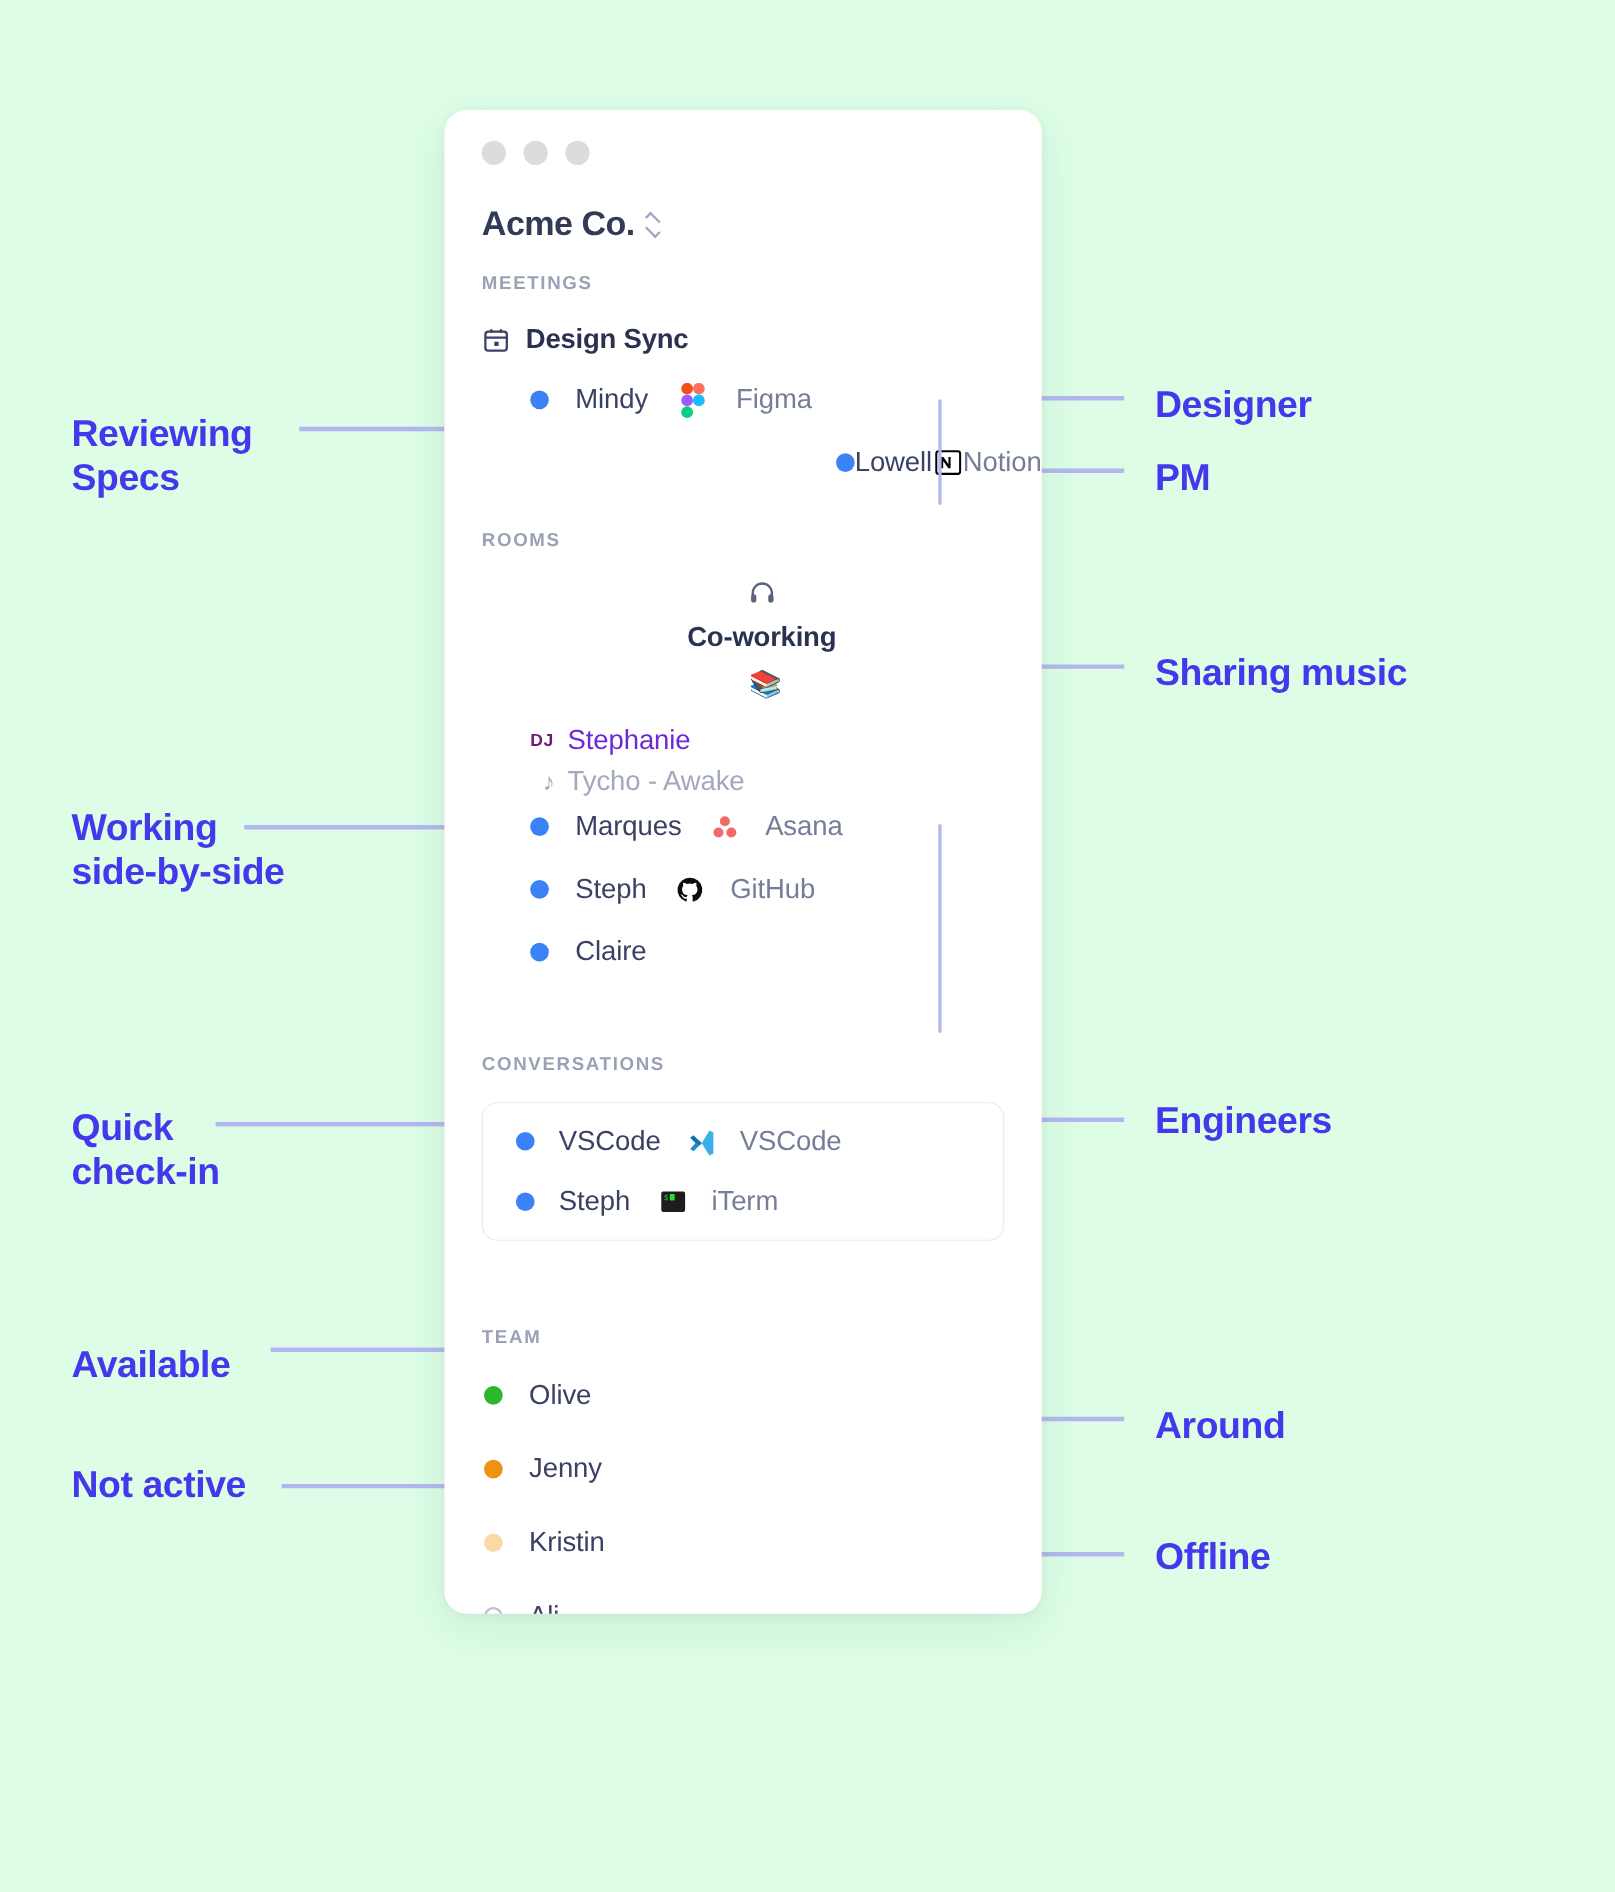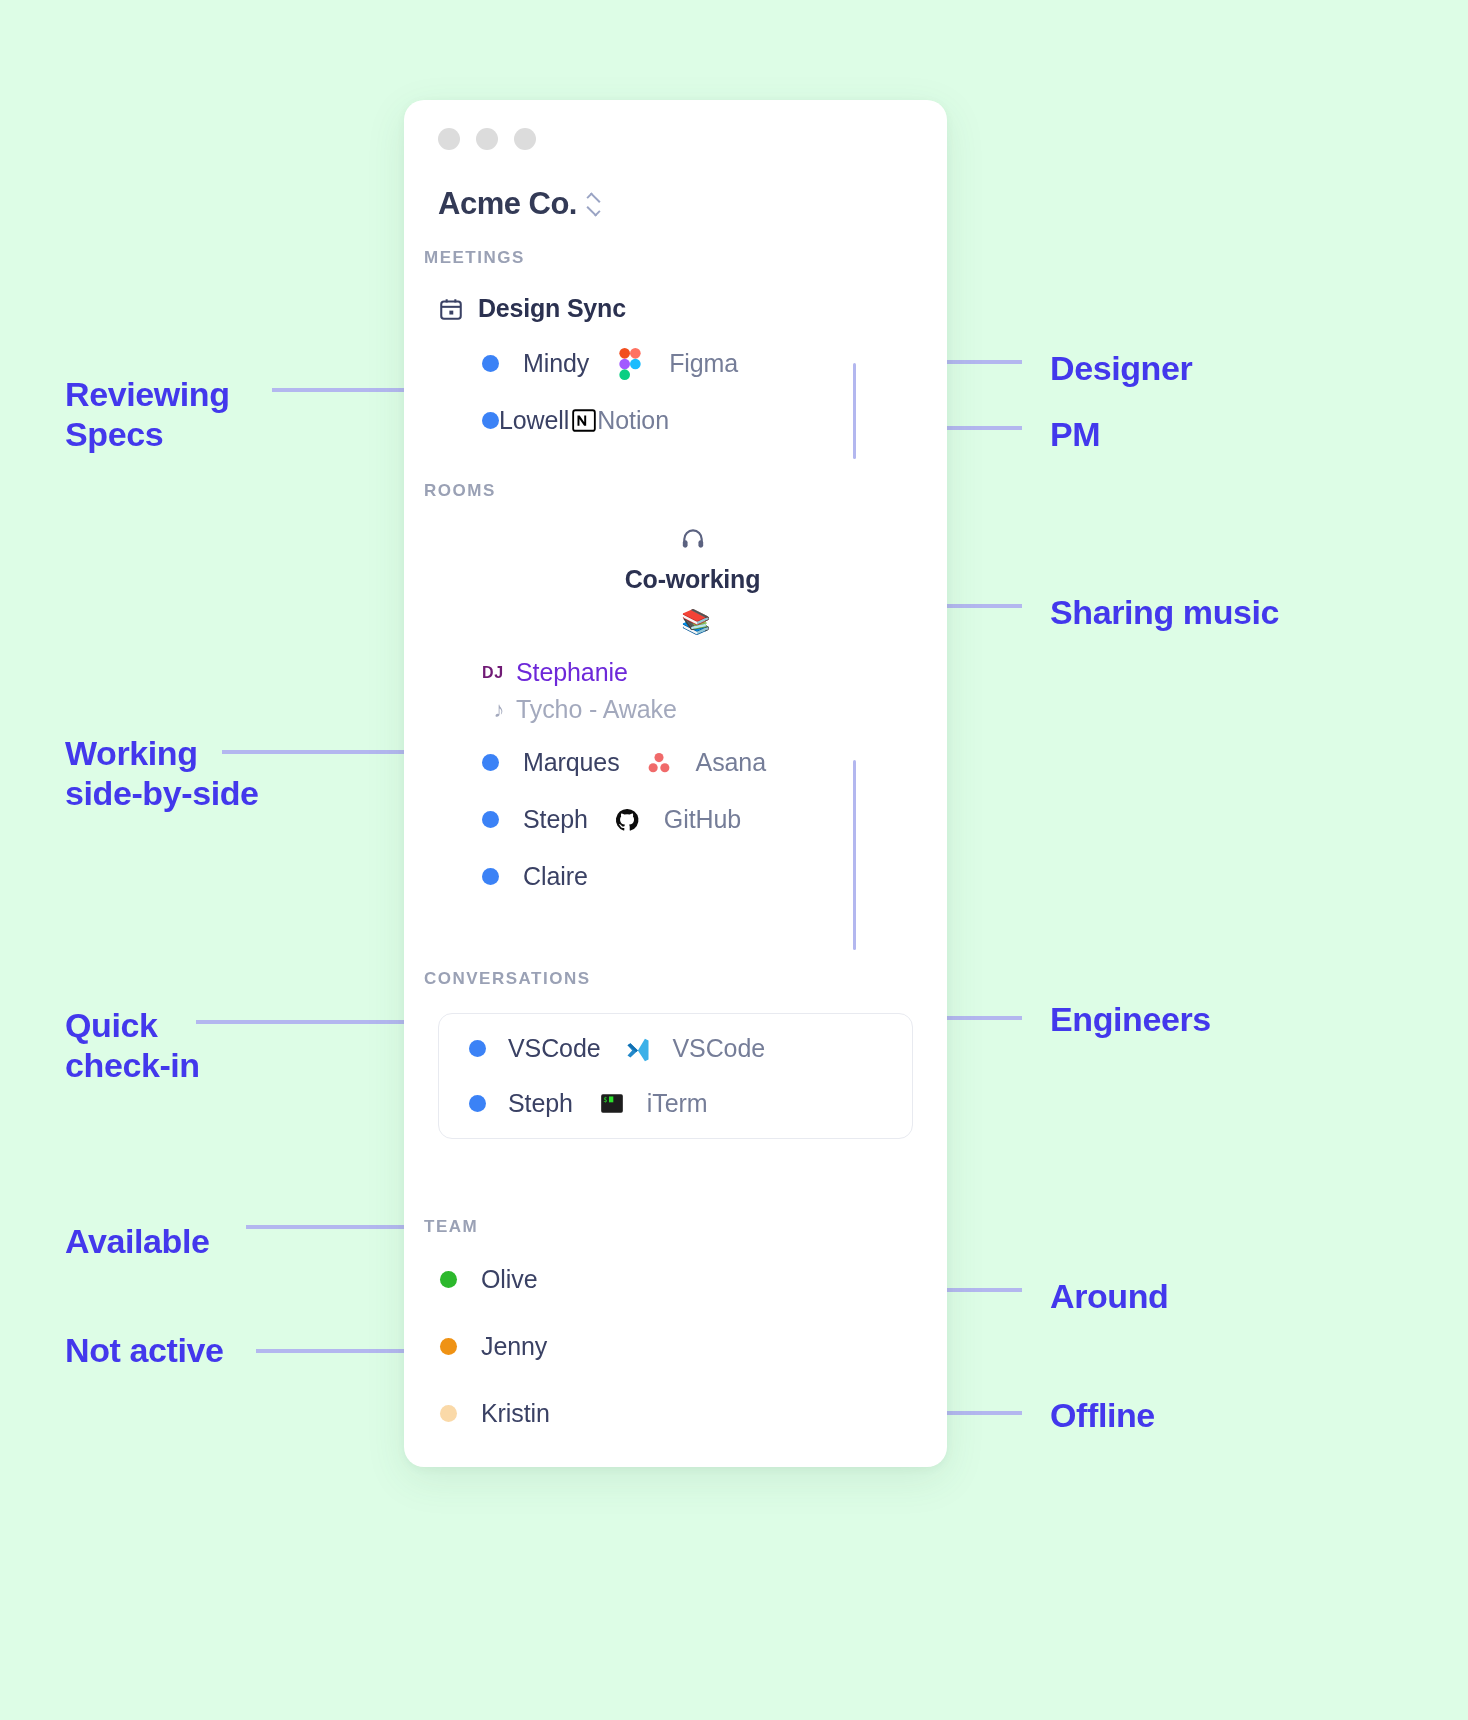--- a/index.html
+++ b/index.html
@@ -54,21 +54,21 @@
   .chev { display: flex; flex-direction: column; gap: 3px; }
   .chev i {
     display:block; width: 13px; height: 7px;
     border-left: 2.4px solid #9aa4c4; border-top: 2.4px solid #9aa4c4;
     transform: rotate(45deg); transform-origin: center;
   }
   .chev i.dn { transform: rotate(-135deg); }
 
   .sect-title {
     font-size: 17px; font-weight: 700; letter-spacing: 1.5px;
-    color: #9aa1b5; padding-left: 20px;
+    color: #9aa1b5; padding-left: 34px;
   }
 
   .row { display: flex; align-items: center; padding-left: 34px; }
   .row-title { font-size: 25px; font-weight: 600; color: #2b3150; letter-spacing: -0.2px; }
 
   .member { display: flex; align-items: center; padding-left: 78px; }
   .member .name { font-size: 25px; color: #3a4164; letter-spacing: -0.1px; }
   .member .app  { font-size: 25px; color: #757d98; letter-spacing: -0.1px; }
 
   .dot { width: 17px; height: 17px; border-radius: 50%; flex: 0 0 auto; }
@@ -188,21 +188,21 @@
               <circle cx="3" cy="3" r="3" fill="#f24e1e"></circle>
               <circle cx="9" cy="3" r="3" fill="#ff7262"></circle>
               <circle cx="3" cy="9" r="3" fill="#a259ff"></circle>
               <circle cx="9" cy="9" r="3" fill="#1abcfe"></circle>
               <circle cx="3" cy="15" r="3" fill="#0acf83"></circle>
             </svg>
           </span>
           <span class="app" style="margin-left:2px;">Figma</span>
         </div>
 
-        <div class="member" style="margin-top:28px; ">
+        <div class="member" style="margin-top:28px; justify-content:flex-end;">
           <span class="dot blue"></span>
           <span class="name">Lowell</span>
           <span class="appicon" style="margin-left:2px;">
             <svg width="27" height="27" viewBox="0 0 24 24">
               <rect x="2" y="2.5" width="20" height="19" rx="2" fill="#fff" stroke="#000" stroke-width="1.7"></rect>
               <path d="M6 7.4v9.4h1.8v-6.2l4.3 6.2h1.9V7.4h-1.8v6.1L8 7.4z" fill="#000"></path>
             </svg>
           </span>
           <span class="app">Notion</span>
         </div>
@@ -227,21 +227,21 @@
         <span class="who">Stephanie</span>
       </div>
       <div class="track" style="margin-top:8px;">
         <span class="note">♪</span>
         <span class="t">Tycho - Awake</span>
       </div>
 
       <div style="position:relative;">
         <div class="bracket" style="left:449px; top:12px; height:190px;"></div>
 
-        <div class="member" style="margin-top:24px; gap:24px;">
+        <div class="member" style="margin-top:12px; gap:24px;">
           <span class="dot blue"></span>
           <span class="name">Marques</span>
           <span class="appicon" style="margin-left:2px;">
             <svg width="26" height="26" viewBox="0 0 24 24">
               <circle cx="12" cy="7" r="4.2" fill="#f06a6a"></circle>
               <circle cx="6.6" cy="16.4" r="4.2" fill="#f06a6a"></circle>
               <circle cx="17.4" cy="16.4" r="4.2" fill="#f06a6a"></circle>
             </svg>
           </span>
           <span class="app">Asana</span>

